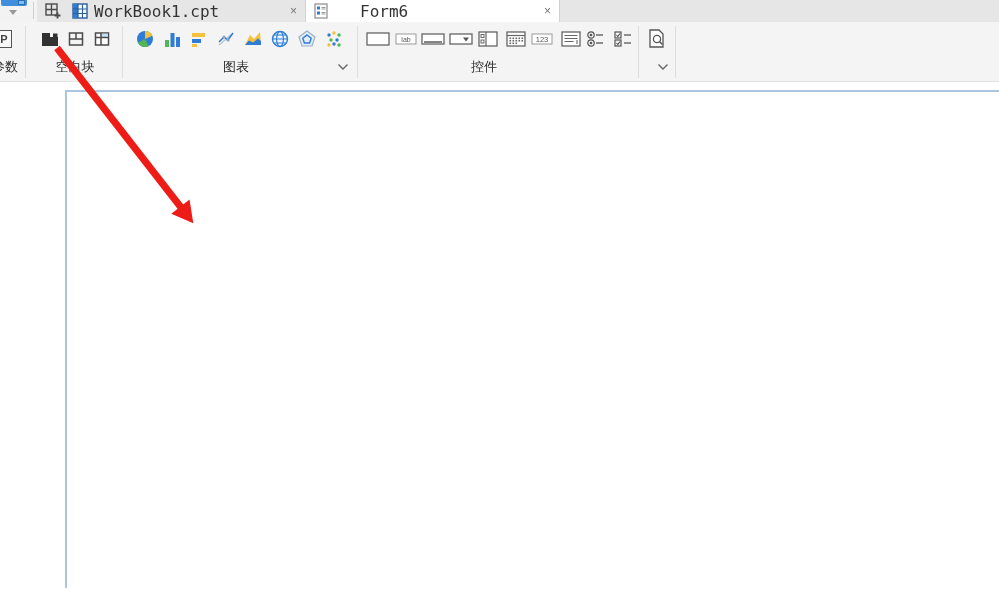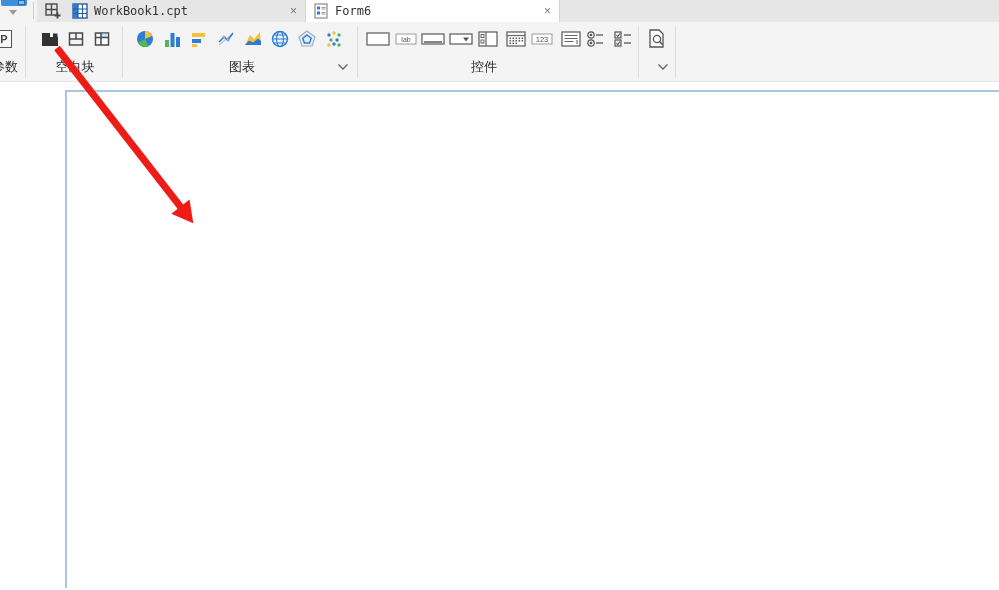--- a/index.html
+++ b/index.html
@@ -11,23 +11,23 @@
   .topbar { position:absolute; top:0; left:0; width:999px; height:22px; background:#e6e6e6; }
   .quick-area { position:absolute; left:0; top:0; width:37px; height:22px; background:#f3f3f3; }
   .quick-blue { position:absolute; left:1px; top:0; width:26px; height:6px; background:#3f8fdd; border-radius:0 0 2px 2px; }
   .quick-blue .spark { position:absolute; right:2px; top:0; width:7px; height:5px; background:#7fc0f2; border:1px solid #2a6db3; }
   .quick-caret { position:absolute; left:9px; top:10px; width:0; height:0;
                  border-left:4px solid transparent; border-right:4px solid transparent; border-top:5px solid #9a9a9a; }
   .quick-sep { position:absolute; left:33px; top:2px; width:1px; height:17px; background:#cfcfcf; }
   .newtab-btn { position:absolute; left:42px; top:1px; width:22px; height:20px; display:flex; align-items:center; justify-content:center; }
   .tab { position:absolute; top:0; height:22px; display:flex; align-items:center; }
   .tab.inactive { left:65px; width:241px; background:#e6e6e6; border-right:1px solid #d2d2d2; }
-  .tab.active { left:306px; width:254px; background:#ffffff; border-right:1px solid #d2d2d2; }
+  .tab.active { left:306px; width:254px; background:#ffffff; border-right:1px solid #d2d2d2;gap:25px; }
   .tab .tab-icon { margin-left:6px; width:18px; height:18px; flex:0 0 auto; }
-  .tab .tab-title { margin-left:5px; font-family:"DejaVu Sans Mono", monospace; font-size:12px; color:#333; white-space:nowrap; }
+  .tab .tab-title { margin-left:5px; font-family:"DejaVu Sans Mono", monospace; font-size:16px; color:#333; white-space:nowrap; }
   .tab .tab-close { margin-left:auto; margin-right:8px; font-size:12px; color:#777; line-height:12px; cursor:default; }
 
   
   .toolbar { position:absolute; top:22px; left:0; width:999px; height:60px; background:#f4f4f4; border-bottom:1px solid #e3e3e3; }
   .tb-sep { position:absolute; top:4px; width:1px; height:52px; background:#ddd; }
   .tb-icon { position:absolute; top:7px; width:20px; height:20px; display:flex; align-items:center; justify-content:center; }
   .tb-label { position:absolute; top:37px; height:16px; line-height:16px; font-size:13px; color:#2b2b2b; text-align:center; white-space:nowrap; }
   .tb-chev { position:absolute; top:41px; width:12px; height:8px; }
   .pbox { width:16px; height:18px; border:1.5px solid #555; color:#444; font-size:11px; font-weight:bold;
           display:flex; align-items:center; justify-content:center; background:#f9f9f9; }
@@ -168,21 +168,21 @@
         <circle cx="5" cy="6" r="1.7" fill="#2e7cd6"></circle>
           <circle cx="10" cy="4" r="1.7" fill="#f5c13d"></circle>
         <circle cx="15" cy="6" r="1.7" fill="#53b553"></circle>
           <circle cx="7" cy="11" r="1.7" fill="#53b553"></circle>
         <circle cx="13" cy="11" r="1.7" fill="#2e7cd6"></circle>
           <circle cx="5" cy="16" r="1.7" fill="#f5c13d"></circle>
         <circle cx="10" cy="15" r="1.7" fill="#2e7cd6"></circle>
           <circle cx="15" cy="16" r="1.7" fill="#53b553"></circle>
       </svg>
     </div>
-    <div class="tb-label" style="left:192px; width:100px">图表</div>
+    <div class="tb-label" style="left:186px; width:100px">图表</div>
     <svg class="tb-chev" style="left:337px" viewBox="0 0 12 8">
       <polyline points="1.5,1.5 6,6 10.5,1.5" fill="none" stroke="#666" stroke-width="1.4"></polyline>
     </svg>
     <div class="tb-sep" style="left:357px"></div>
 
     <div class="tb-icon" style="left:365px; width:26px">
       <svg width="26" height="20" viewBox="0 0 26 20">
         <rect x="2" y="4" width="22" height="12" fill="#fff" stroke="#666" stroke-width="1.3"></rect>
       </svg>
     </div>

